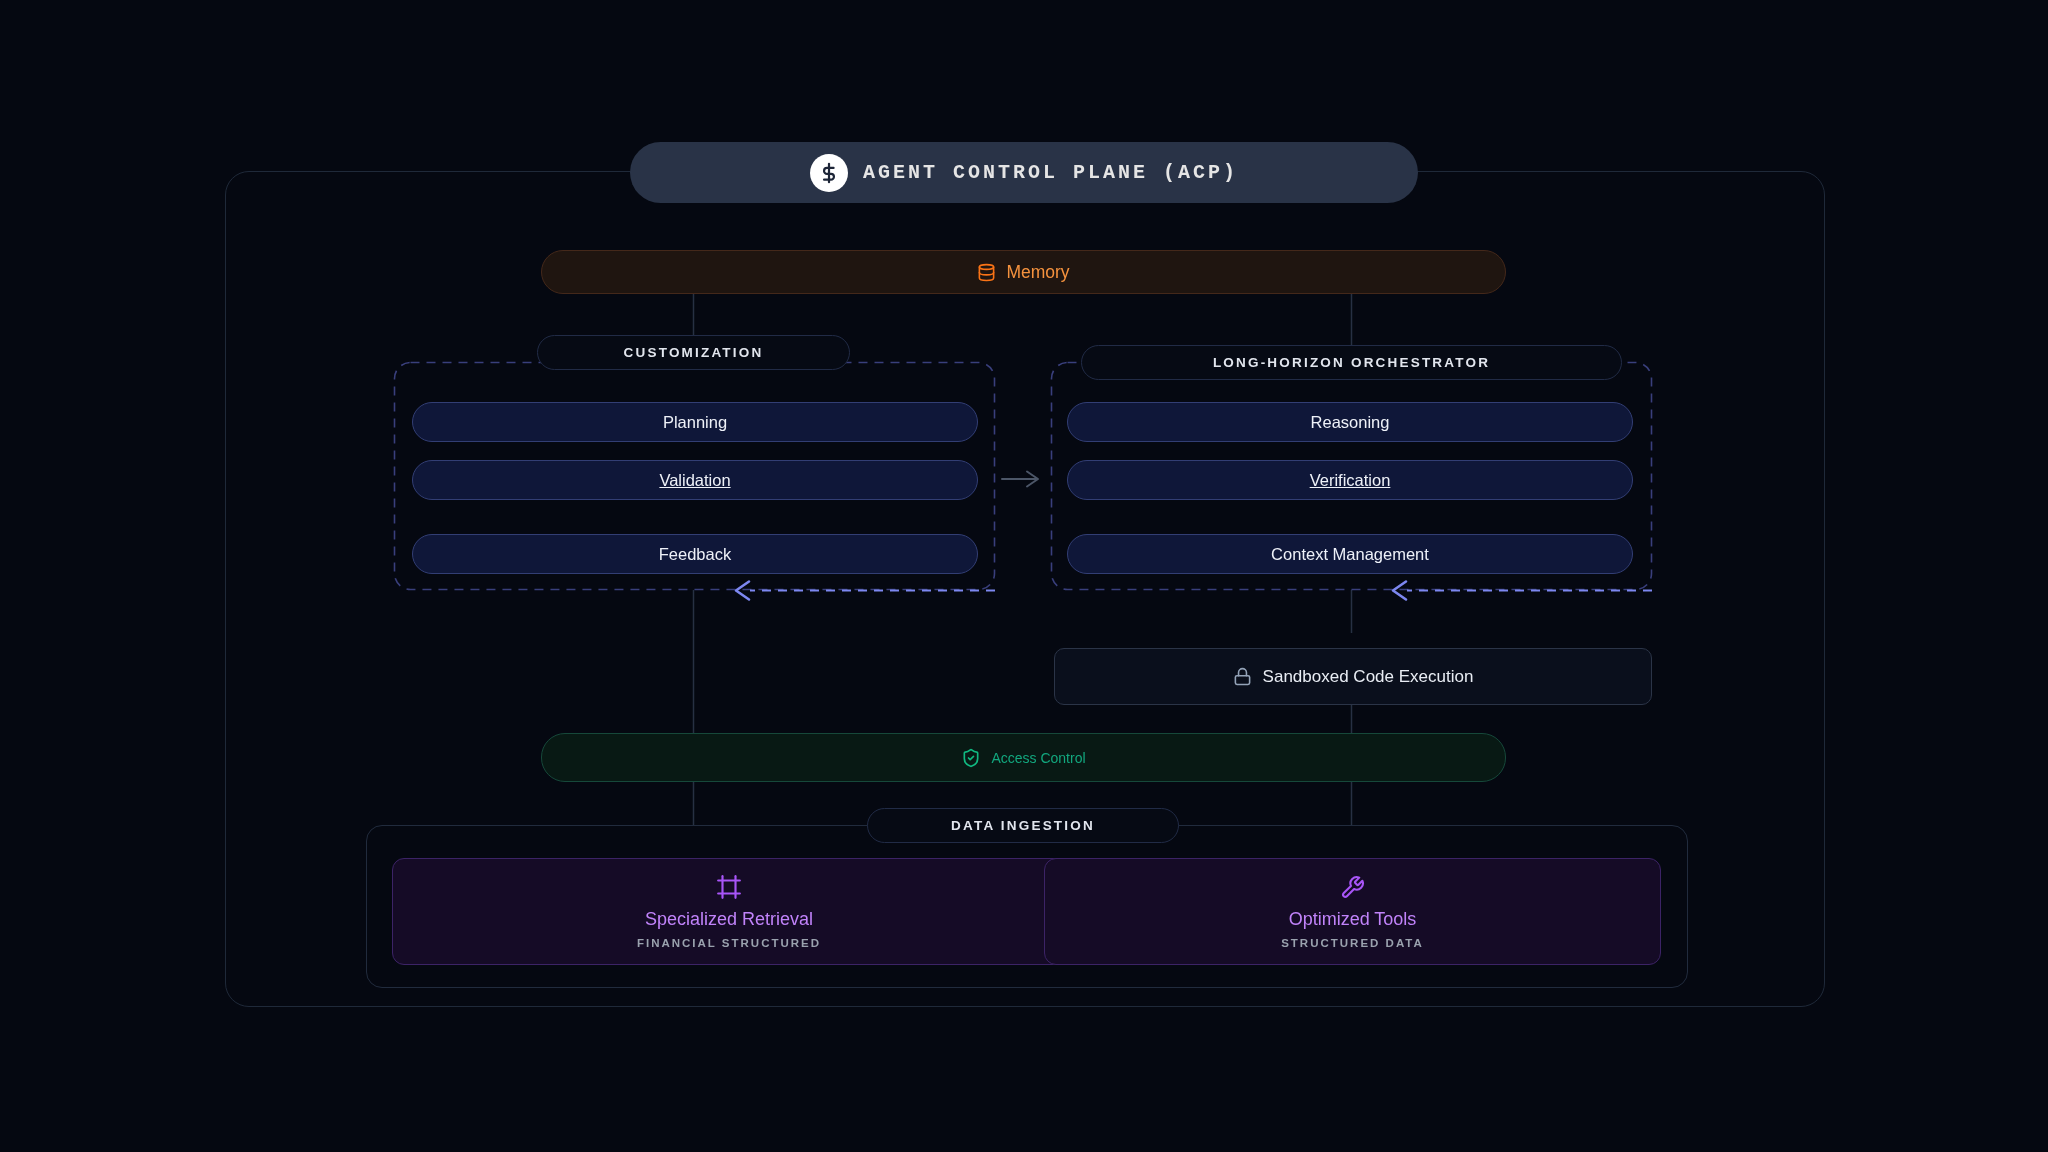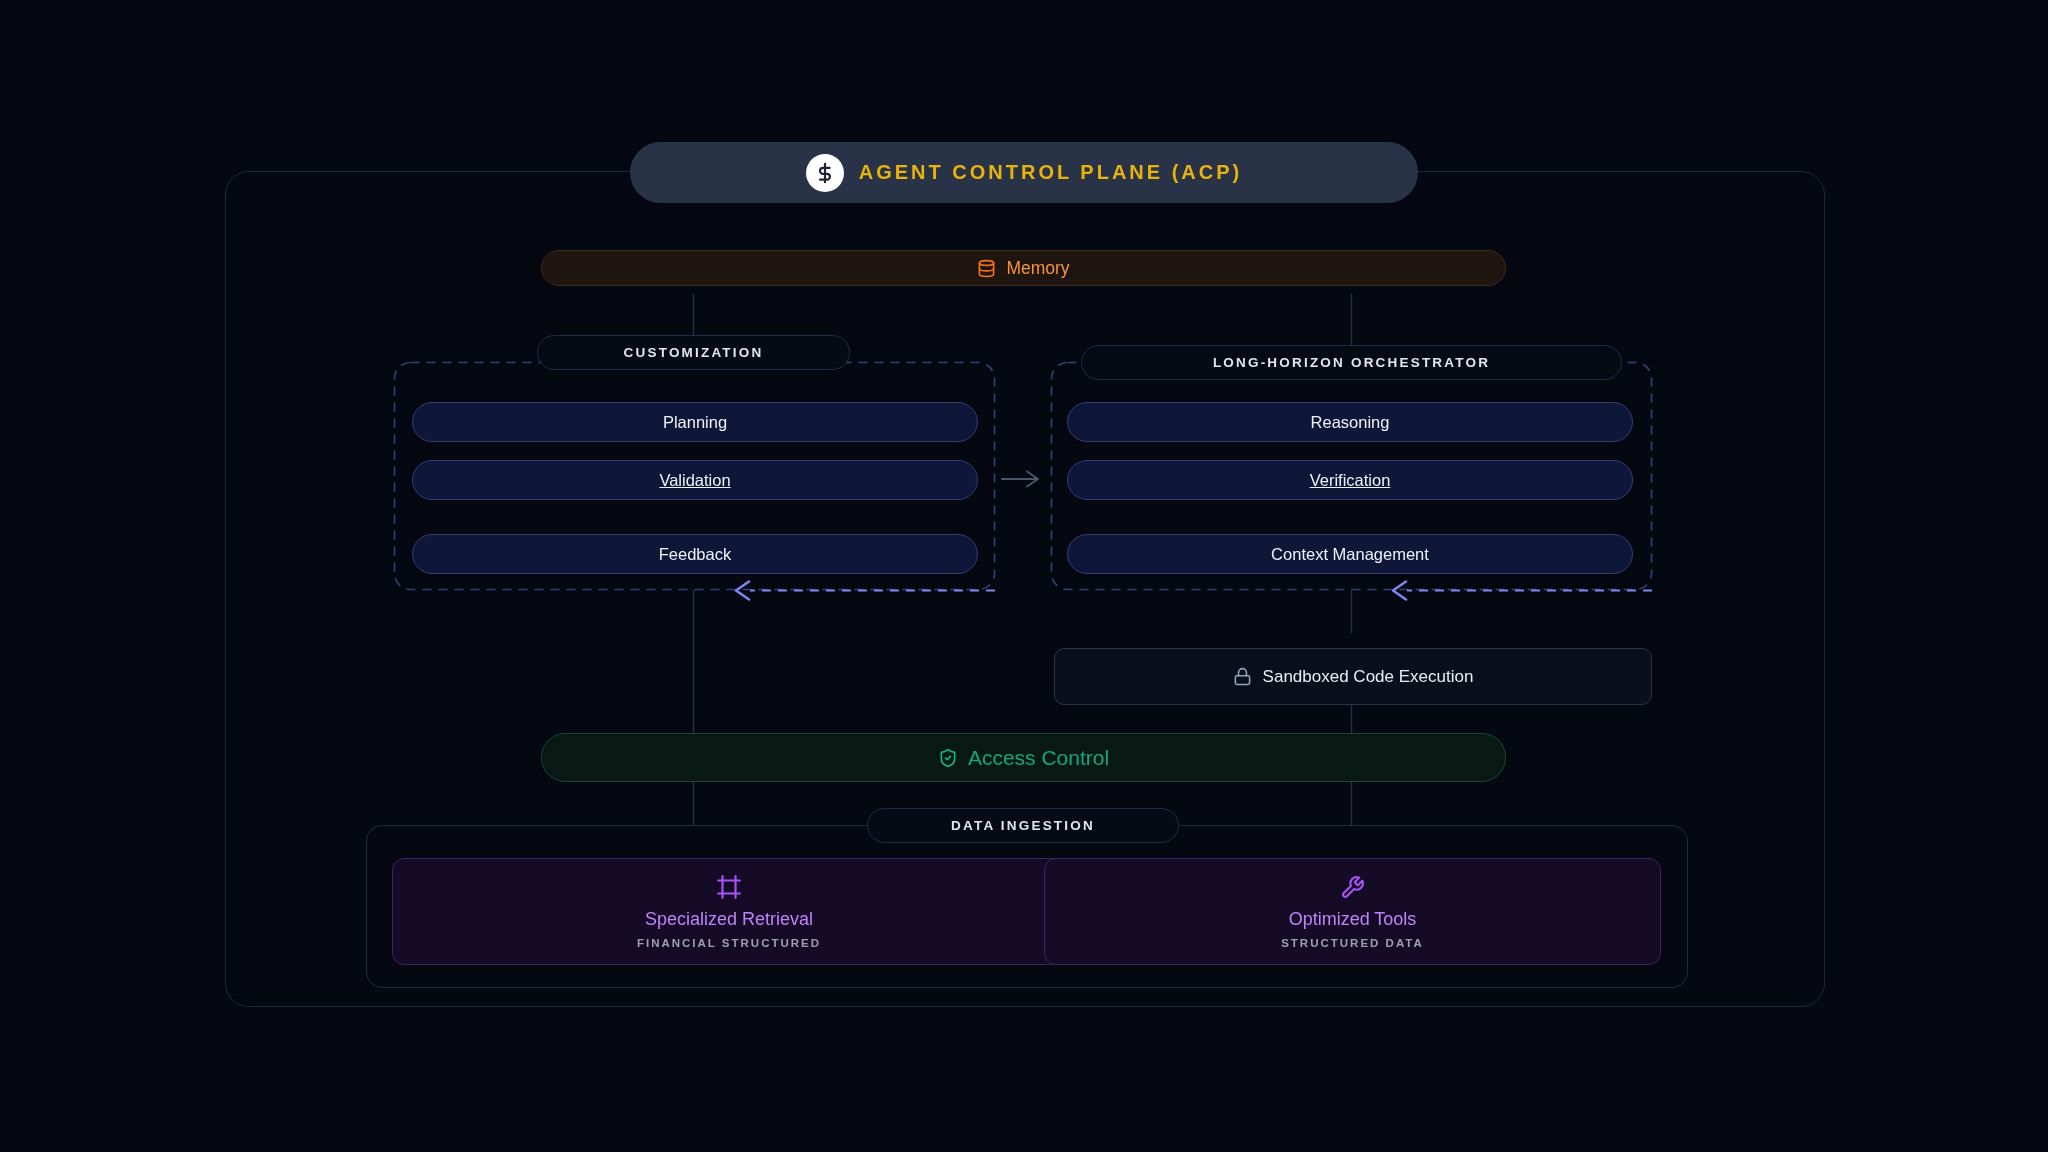--- a/index.html
+++ b/index.html
@@ -18,24 +18,24 @@
   }
   .title-pill{
     left:630px;top:142px;width:788px;height:61px;border-radius:31px;
     background:#293347;z-index:3;gap:15px;
   }
   .title-icon-circle{
     width:38px;height:38px;border-radius:50%;background:#ffffff;
     display:flex;align-items:center;justify-content:center;flex:0 0 auto;
   }
   .title-text{
-    color:#eab308;font-size:20px;font-weight:700;letter-spacing:3px;
+    color:#e5e5e5;font-size:20px;font-weight:700;letter-spacing:3px;font-family:Liberation Mono, monospace;
   }
   .memory-pill{
-    left:541px;top:250px;width:965px;height:36px;border-radius:22px;
+    left:541px;top:250px;width:965px;height:44px;border-radius:22px;
     background:#1f1510;border:1px solid #44281a;z-index:2;gap:10px;
     color:#f5923e;font-size:17.5px;font-weight:500;
   }
   .group-label{
     background:#060a14;border:1px solid #212b46;border-radius:18px;
     color:#e2e6ee;font-size:13.5px;font-weight:700;letter-spacing:2.2px;
     z-index:3;
   }
   .label-custom{left:537px;top:335px;width:313px;height:35px;}
   .label-orch{left:1081px;top:345px;width:541px;height:35px;}
@@ -48,21 +48,21 @@
   .col2{left:1067px;width:566px;}
   .row1{top:402px;}.row2{top:460px;text-decoration:underline;}.row3{top:498px;margin-top:36px;}
   .sandbox-box{
     left:1054px;top:633px;width:598px;height:57px;border-radius:10px;
     background:#0a0f1c;border:1px solid #2b3447;z-index:2;gap:11px;
     color:#e9edf4;font-size:17px;font-weight:500;margin-top:15px;
   }
   .access-pill{
     left:541px;top:733px;width:965px;height:49px;border-radius:24px;
     background:#081914;border:1px solid #16483a;z-index:2;gap:10px;
-    color:#12a77e;font-size:21px;font-weight:500;
+    color:#12a77e;font-size:14px;font-weight:500;
   }
   .ingest-container{
     left:366px;top:825px;width:1322px;height:163px;
     border:1px solid #212b3d;border-radius:16px;z-index:1;
   }
   .card{
     top:858px;height:107px;border-radius:12px;
     background:#150b26;border:1px solid #3c2366;z-index:2;
     display:flex;flex-direction:column;align-items:center;justify-content:center;
   }

